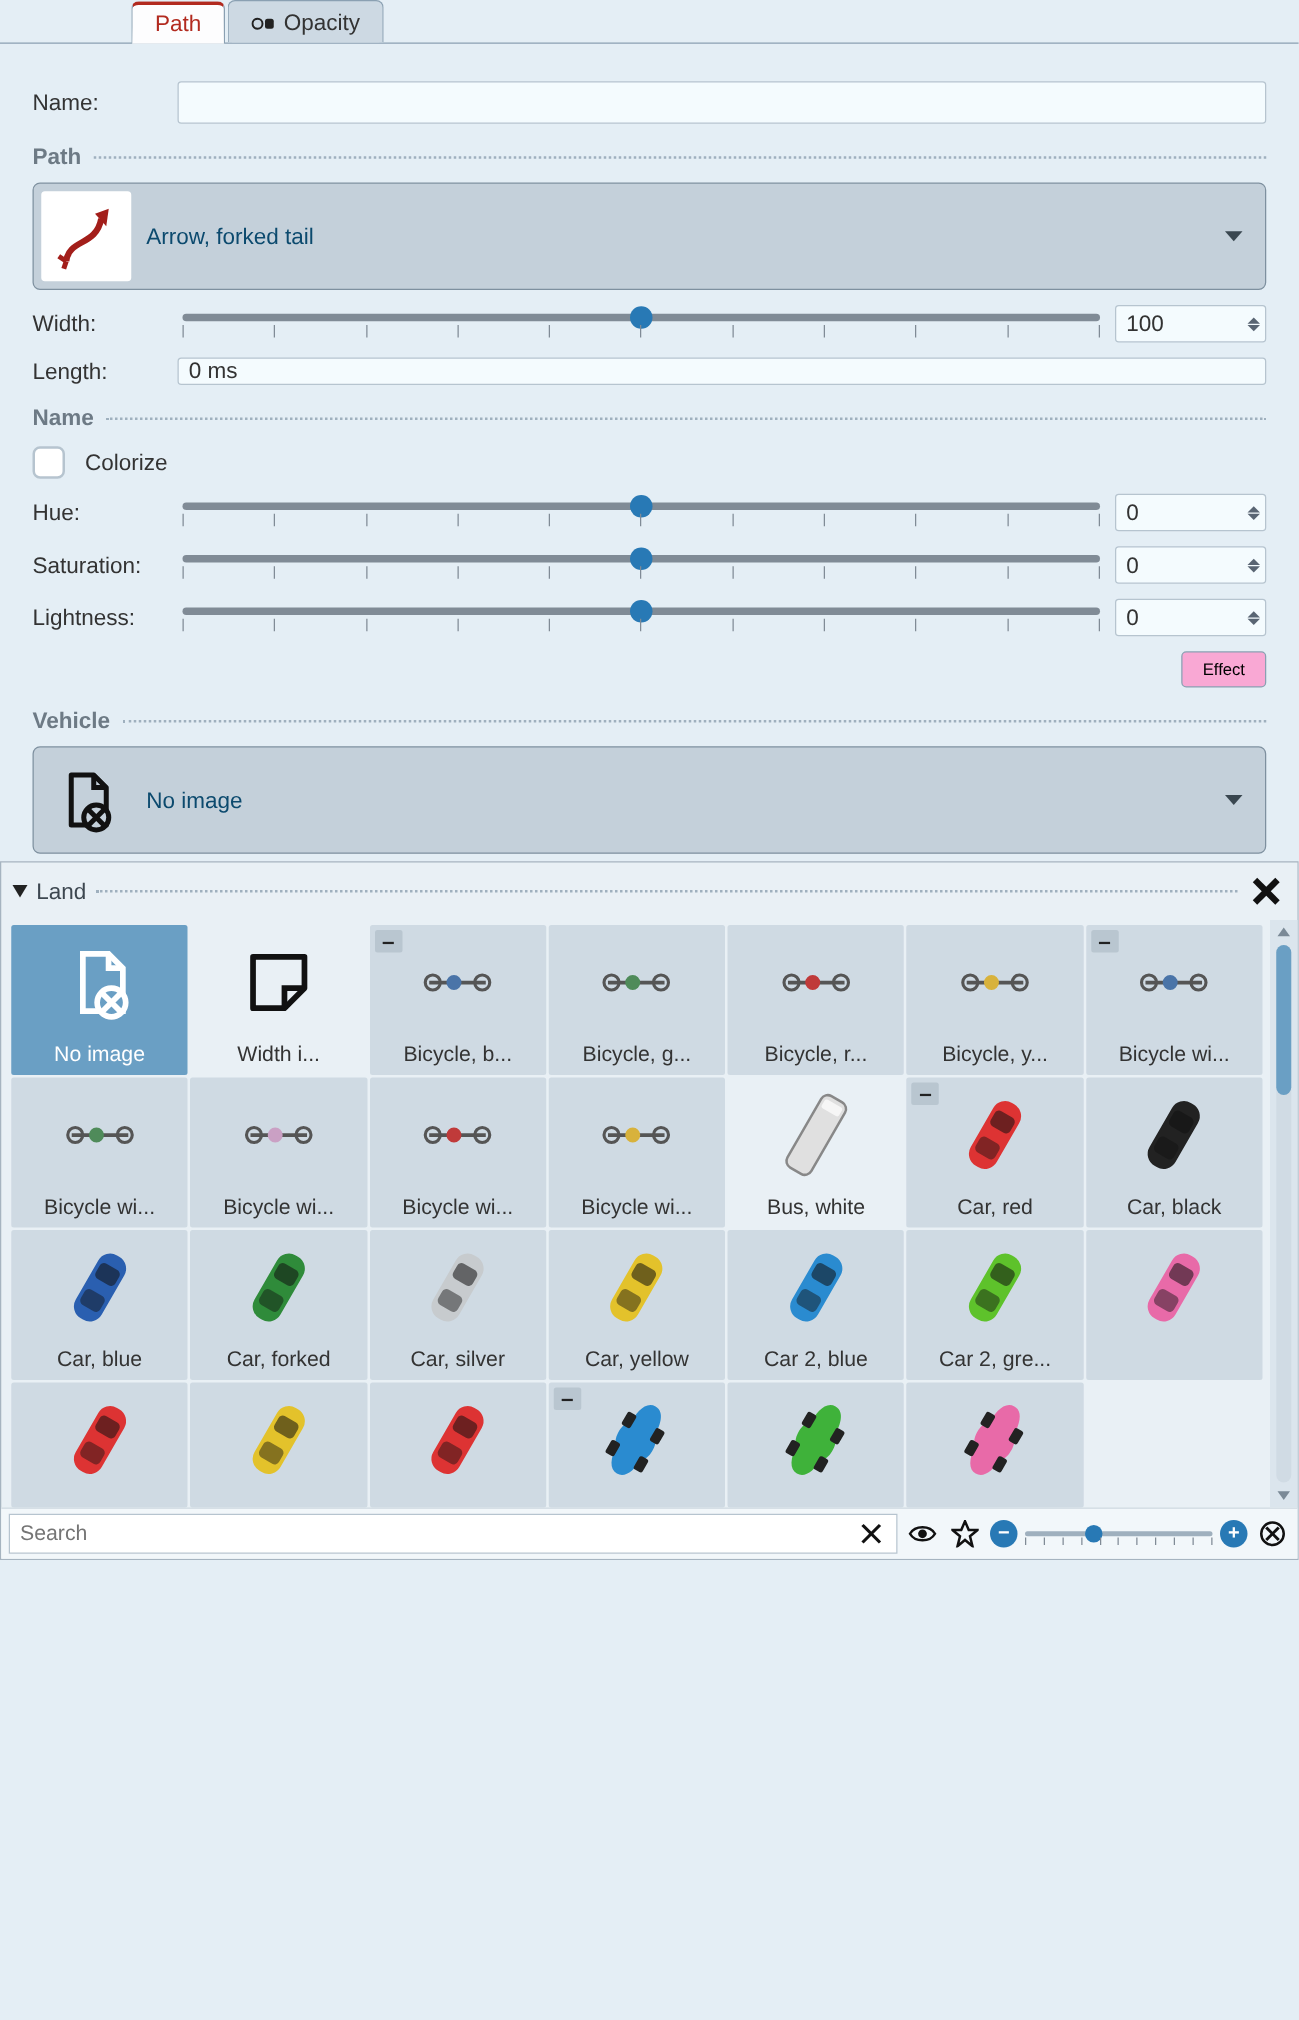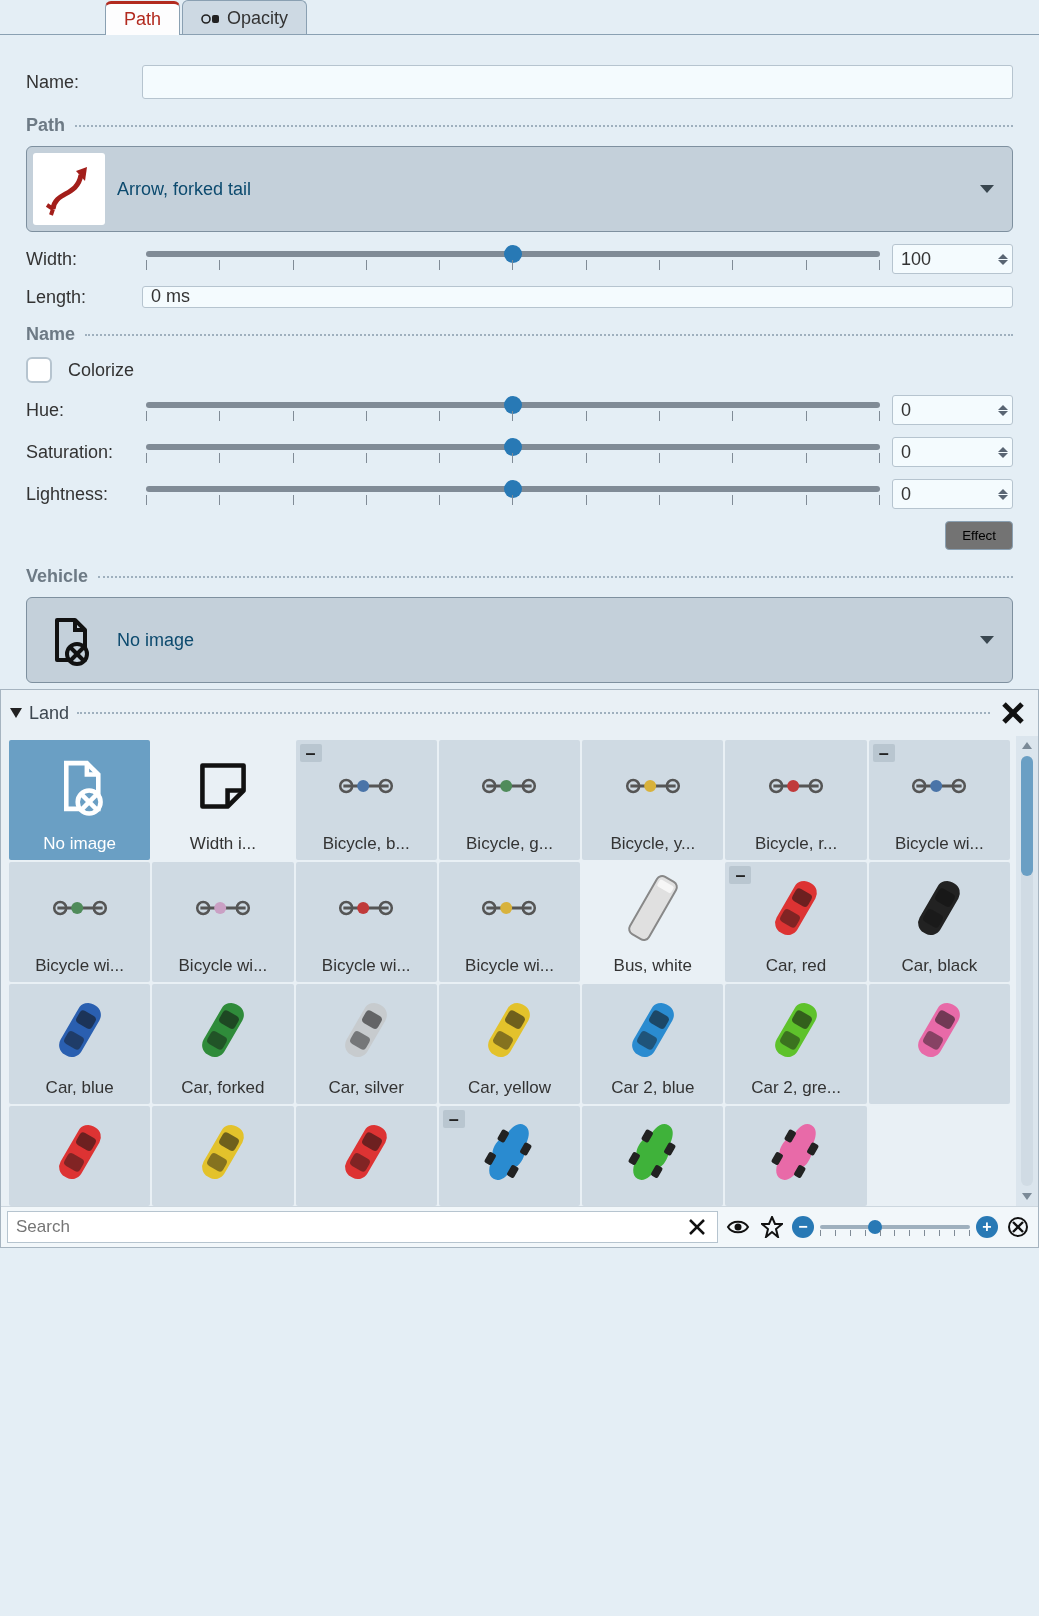--- a/index.html
+++ b/index.html
@@ -146,21 +146,21 @@
   padding: 0 2px 0 8px;
 }
 
 .checkbox {
   width: 26px; height: 26px; border: 2px solid #b6c4cf; border-radius: 6px;
   background: #fff; margin-right: 8px;
 }
 .btn-effect {
   margin-left: auto; padding: 6px 16px;
   border: 1px solid #8aa0b2; border-radius: 4px;
-  background: #737373; cursor: pointer;
+  background: #f9a8d4; cursor: pointer;
 }
 
 
 .picker {
   position: relative;
   background: #e9f0f5;
   border: 1px solid #a6b4c0;
   margin-top: 6px;
 }
 .picker-header {
@@ -502,38 +502,38 @@
           </div>
           <div class="clabel">Bicycle, g...</div>
         </div>
         <div class="cell">
           <div class="cthumb">
             <svg width="72" height="72" viewBox="0 0 72 72">
               <g transform="rotate(45 36 36)">
                 <line x1="20" y1="52" x2="52" y2="20" stroke="#555" stroke-width="3"></line>
                 <circle cx="22" cy="50" r="6" fill="none" stroke="#555" stroke-width="2.5"></circle>
                 <circle cx="50" cy="22" r="6" fill="none" stroke="#555" stroke-width="2.5"></circle>
-                <circle cx="34" cy="38" r="6" fill="#d8b23c"></circle>
-              </g>
-            </svg>
-          </div>
-          <div class="clabel">Bicycle, y...</div>
+                <circle cx="34" cy="38" r="6" fill="#c03a3a"></circle>
+              </g>
+            </svg>
+          </div>
+          <div class="clabel">Bicycle, r...</div>
         </div>
         <div class="cell">
           <div class="cthumb">
             <svg width="72" height="72" viewBox="0 0 72 72">
               <g transform="rotate(45 36 36)">
                 <line x1="20" y1="52" x2="52" y2="20" stroke="#555" stroke-width="3"></line>
                 <circle cx="22" cy="50" r="6" fill="none" stroke="#555" stroke-width="2.5"></circle>
                 <circle cx="50" cy="22" r="6" fill="none" stroke="#555" stroke-width="2.5"></circle>
-                <circle cx="34" cy="38" r="6" fill="#c03a3a"></circle>
-              </g>
-            </svg>
-          </div>
-          <div class="clabel">Bicycle, r...</div>
+                <circle cx="34" cy="38" r="6" fill="#d8b23c"></circle>
+              </g>
+            </svg>
+          </div>
+          <div class="clabel">Bicycle, y...</div>
         </div>
         <div class="cell">
           <span class="minus">–</span>
           <div class="cthumb">
             <svg width="72" height="72" viewBox="0 0 72 72">
               <g transform="rotate(45 36 36)">
                 <line x1="20" y1="52" x2="52" y2="20" stroke="#555" stroke-width="3"></line>
                 <circle cx="22" cy="50" r="6" fill="none" stroke="#555" stroke-width="2.5"></circle>
                 <circle cx="50" cy="22" r="6" fill="none" stroke="#555" stroke-width="2.5"></circle>
                 <circle cx="34" cy="38" r="6" fill="#4a74a8"></circle>

